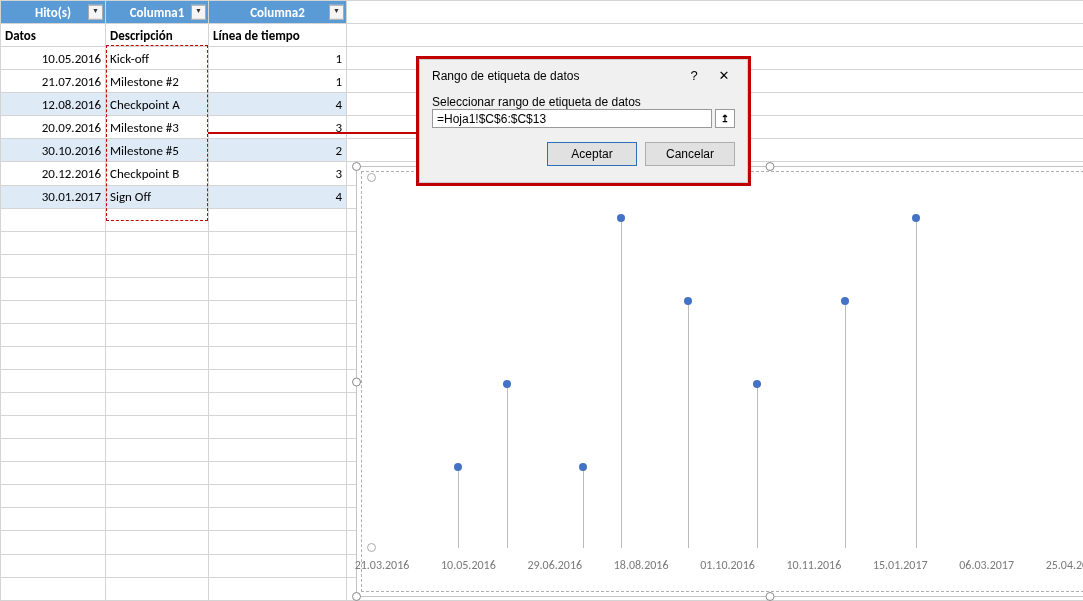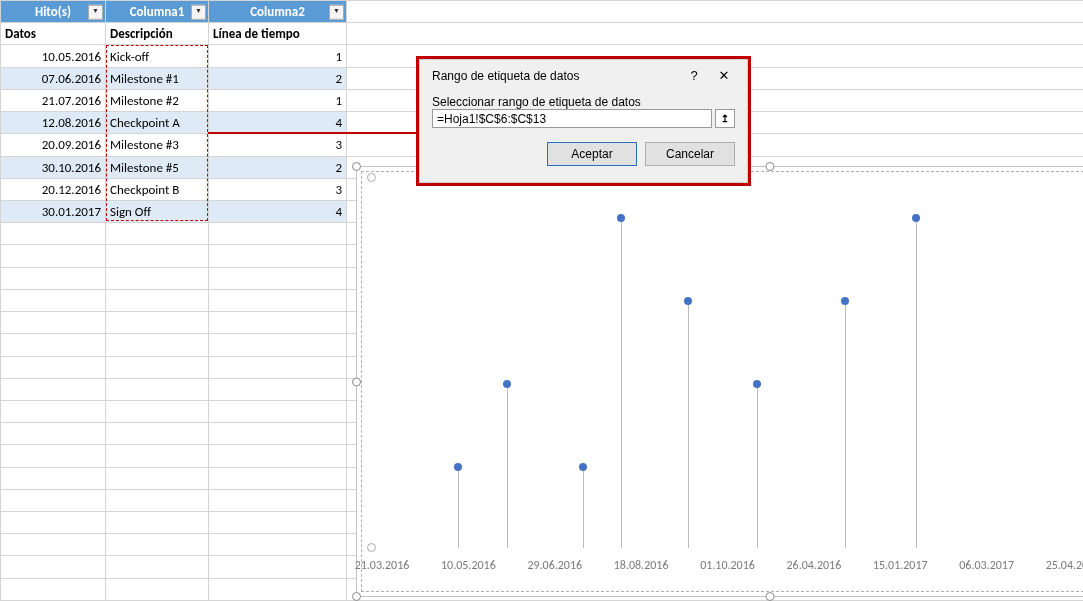--- a/index.html
+++ b/index.html
@@ -242,26 +242,20 @@
     <td class="txt">Línea de tiempo</td>
     <td></td>
   </tr>
 
   <tr class="banded-alt">
         <td class="dat date">10.05.2016</td>
         <td class="dat txt">Kick-off</td>
         <td class="dat num">1</td>
         <td></td>
       </tr>
-  <tr class="banded">
-        <td class="dat date">07.06.2016</td>
-        <td class="dat txt">Milestone #1</td>
-        <td class="dat num">2</td>
-        <td></td>
-      </tr>
   <tr class="banded-alt">
         <td class="dat date">21.07.2016</td>
         <td class="dat txt">Milestone #2</td>
         <td class="dat num">1</td>
         <td></td>
       </tr>
   <tr class="banded">
         <td class="dat date">12.08.2016</td>
         <td class="dat txt">Checkpoint A</td>
         <td class="dat num">4</td>
@@ -458,18 +452,18 @@
       <div class="dot" style="left: 473.335px; top: 124.333px;"></div>
       <div class="stem" style="left: 544.163px; height: 331.556px;"></div>
       <div class="dot" style="left: 544.163px; top: 41.4444px;"></div>
     </div>
   <div class="xaxis" id="xaxis">
       <div class="tick" style="left: 15px;">21.03.2016</div>
       <div class="tick" style="left: 101.375px;">10.05.2016</div>
       <div class="tick" style="left: 187.75px;">29.06.2016</div>
       <div class="tick" style="left: 274.125px;">18.08.2016</div>
       <div class="tick" style="left: 360.5px;">01.10.2016</div>
-      <div class="tick" style="left: 446.875px;">26.04.2016</div>
+      <div class="tick" style="left: 446.875px;">10.11.2016</div>
       <div class="tick" style="left: 533.25px;">15.01.2017</div>
       <div class="tick" style="left: 619.625px;">06.03.2017</div>
       <div class="tick" style="left: 706px;">25.04.2017</div>
     </div>
 </div>
 
 </body></html>

